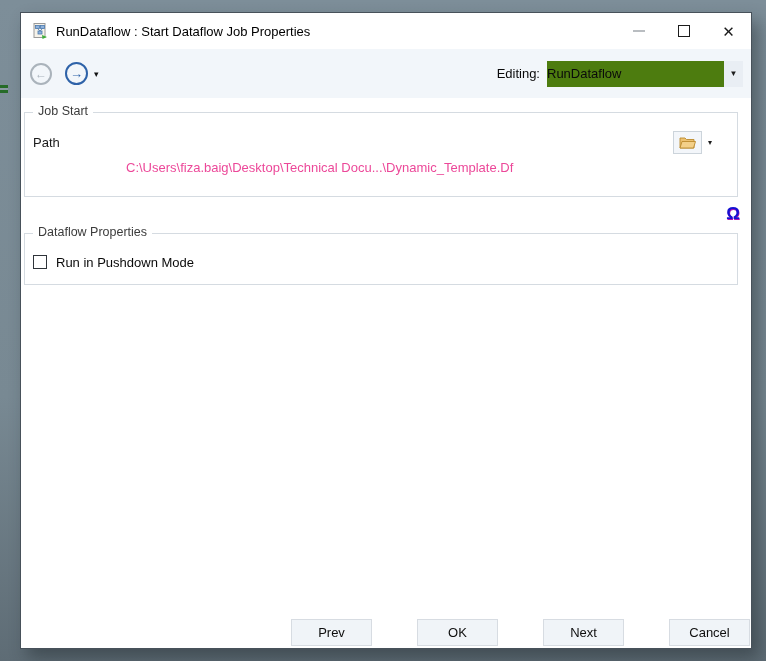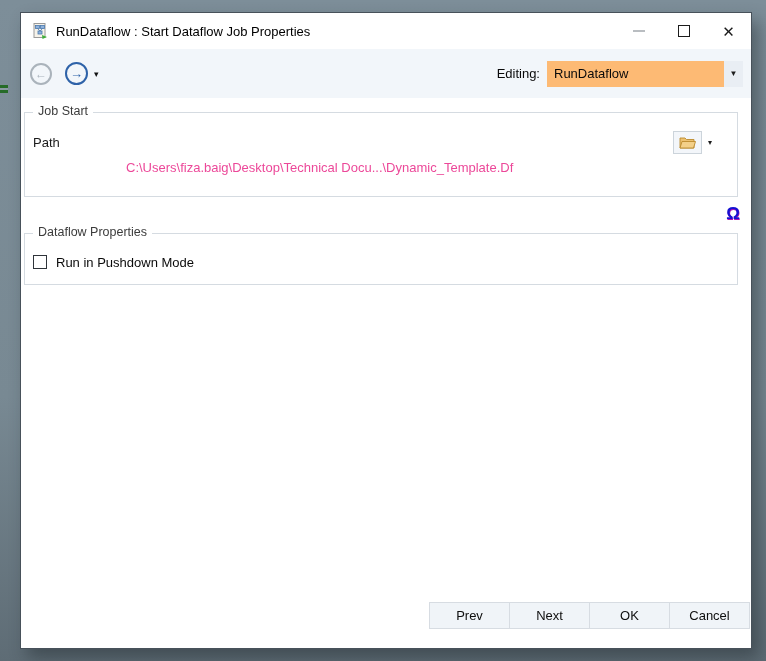--- a/index.html
+++ b/index.html
@@ -35,21 +35,21 @@
   
   .toolbar { position:relative; height:49px; background:#f2f6fa; display:flex; align-items:center; }
   .nav { display:flex; align-items:center; padding-left:9px; }
   .nav-circle { border-radius:50%; display:flex; align-items:center; justify-content:center; font-weight:bold; }
   .nav-back { width:22px; height:22px; border:2px solid #aab3bb; color:#aab3bb; font-size:12px; }
   .nav-fwd  { width:23px; height:23px; border:2.5px solid #2e62a8; color:#2e62a8; font-size:13px; margin-left:13px; }
   .nav-caret { margin-left:6px; font-size:9px; color:#111; }
 
   .editing { position:absolute; right:8px; top:50%; transform:translateY(-50%); display:flex; align-items:center; }
   .editing-label { margin-right:7px; color:#0a0a0a;padding-left:48px; }
-  .combo { position:relative; width:196px; height:26px; background:#fdba74; display:flex; align-items:center; padding-left:7px; }
+  .combo { position:relative; width:196px; height:26px; background:#4d7c0f; display:flex; align-items:center; }
   .combo-value { color:#0a0a0a; }
   .combo-arrow { position:absolute; right:0; top:0; width:19px; height:26px; background:#e9eef4;
                  display:flex; align-items:center; justify-content:center; font-size:8px; color:#1c1c1c; }
 
   
   .group { position:absolute; border:1px solid #d5dbe1; background:#fff; }
   .group-legend { position:absolute; top:-9px; left:8px; background:#fff; padding:0 5px; font-size:12.5px; color:#3b3b3b; white-space:nowrap; }
 
   .group-jobinfo { top:99px; left:3px; width:714px; height:85px; }
   .path-label { position:absolute; left:8px; top:22px; color:#1a1a1a; }
@@ -65,21 +65,21 @@
   .path-display { position:absolute; left:101px; top:47px; color:#ec4899; white-space:nowrap; }
 
   .omega-btn { position:absolute; right:11px; top:191px; font-size:17px; font-weight:bold;
                color:#1410d2; text-shadow: 0.5px 0.5px 0 #b012b0; cursor:pointer; }
 
   .group-dfprops { top:220px; left:3px; width:714px; height:52px; }
   .checkbox { position:absolute; left:8px; top:21px; width:14px; height:14px; background:#fff; border:1px solid #2f343a; }
   .checkbox-label { position:absolute; left:31px; top:21px; color:#0a0a0a; }
 
   
-  .footer { position:absolute; right:1px; bottom:19px; display:flex; }
+  .footer { position:absolute; right:1px; bottom:2px; display:flex;gap:46px; }
   .btn {
     width:81px; height:27px; margin-left:-1px;
     background:#f0f4f8; border:1px solid #d7dce2;
     display:flex; align-items:center; justify-content:center;
     font-size:13px; color:#0e0e0e; cursor:pointer;
   }
 </style>
 </head>
 <body>
 
@@ -150,19 +150,19 @@
     <div class="omega-btn">Ω</div>
 
     <div class="group group-dfprops">
       <span class="group-legend">Dataflow Properties</span>
       <div class="checkbox"></div>
       <span class="checkbox-label">Run in Pushdown Mode</span>
     </div>
 
     <div class="footer">
       <div class="btn">Prev</div>
+      <div class="btn">OK</div>
       <div class="btn">Next</div>
-      <div class="btn">OK</div>
       <div class="btn">Cancel</div>
     </div>
 
   </div>
 </div>
 
 </body></html>

